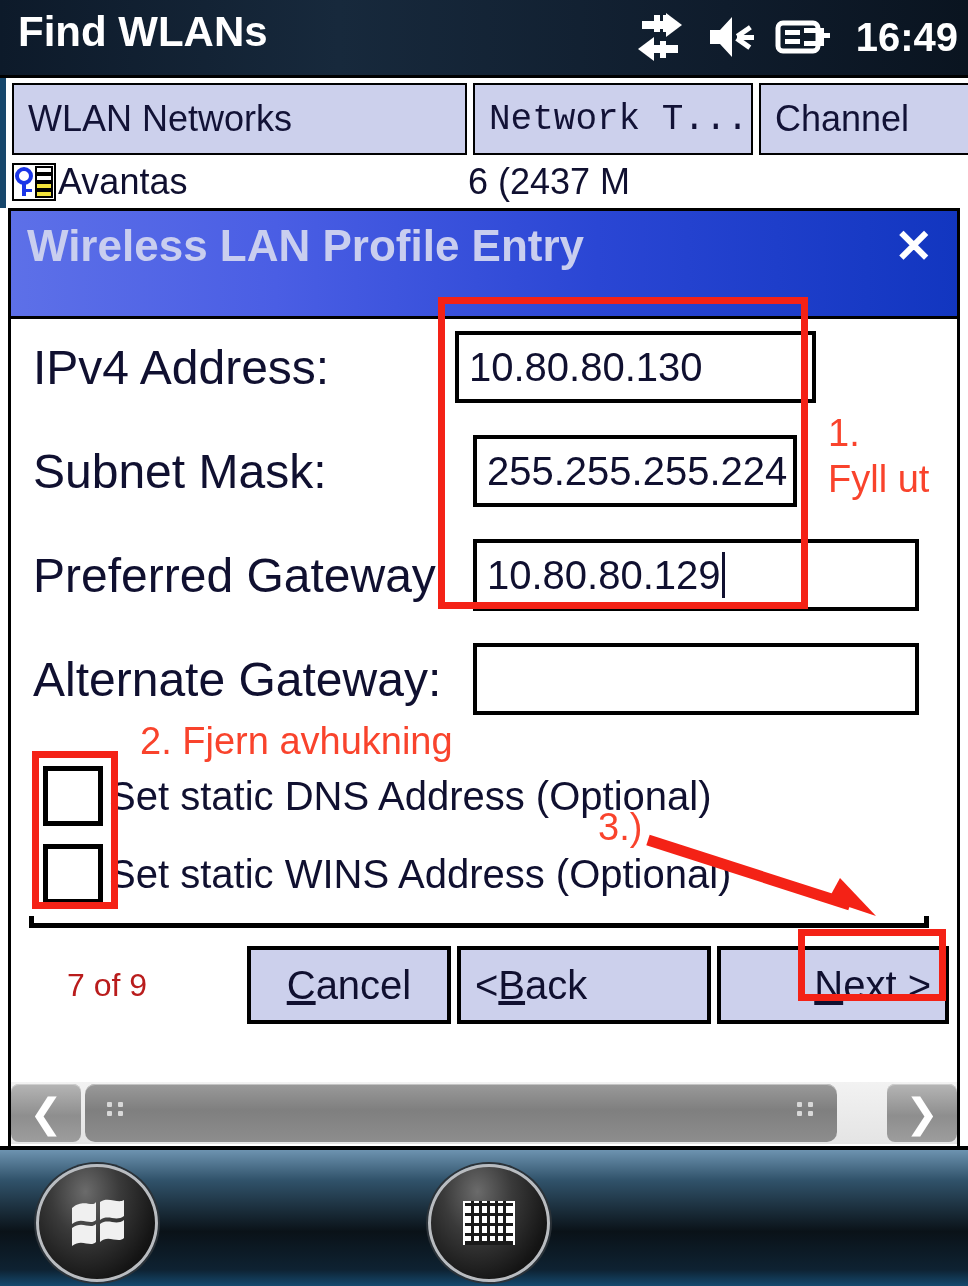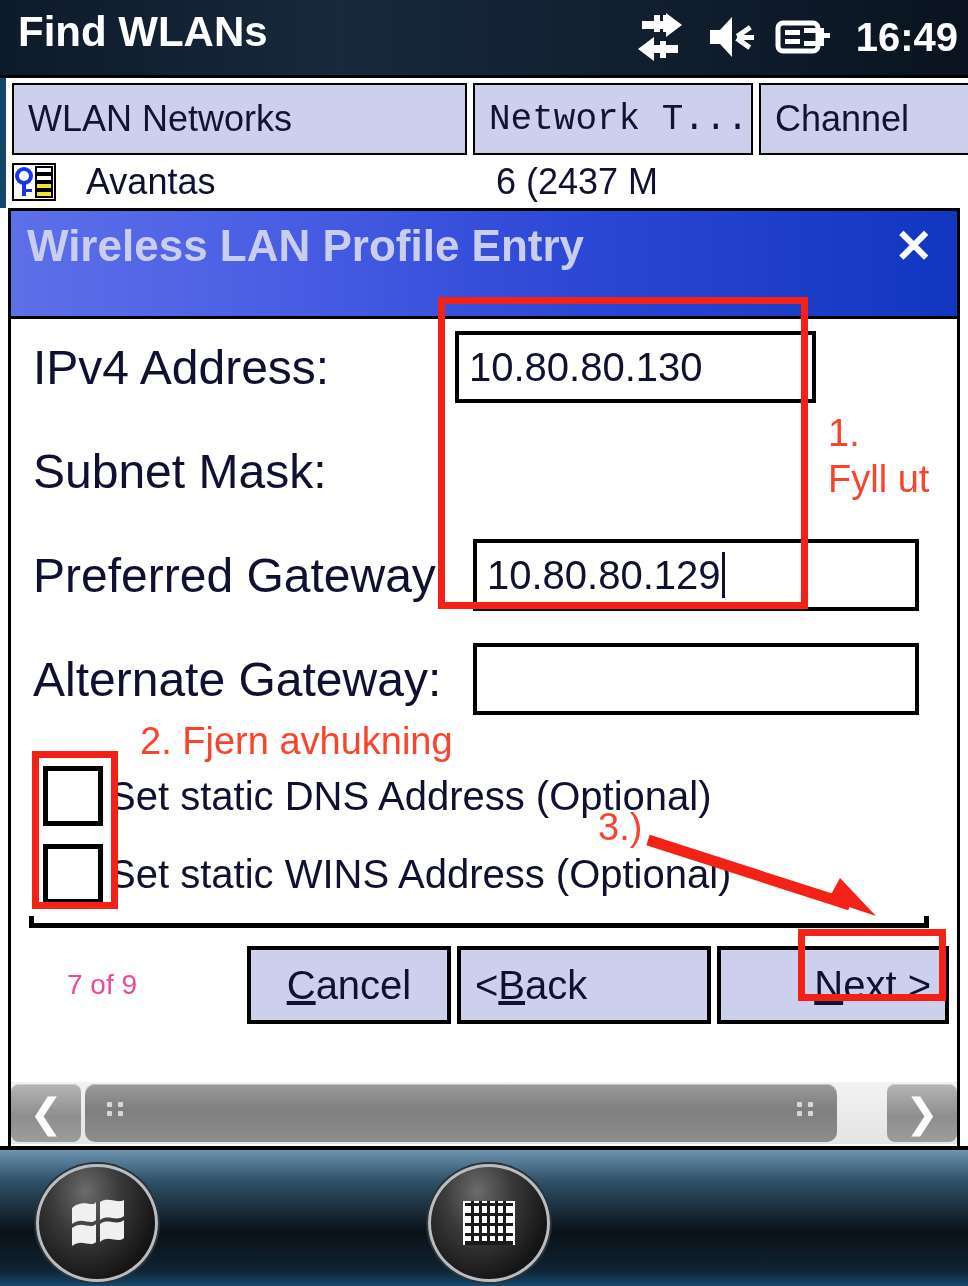--- a/index.html
+++ b/index.html
@@ -22,21 +22,21 @@
   .colhead{position:absolute;left:6px;top:5px;height:72px;display:flex;gap:6px;}
   .colhead .cell{background:#ccd0ec;border:2px solid #000;box-sizing:border-box;
                  display:flex;align-items:center;padding-left:14px;font-size:36px;color:#121236;
                  white-space:nowrap;overflow:hidden;text-align:center;}
   .c1{width:455px;}
   .c2{width:280px;font-family:Liberation Mono, monospace;}
   .c3{width:218px;}
   .listrow{position:absolute;left:6px;top:80px;width:962px;height:48px;display:flex;align-items:center;
            font-size:36px;color:#101030;overflow:hidden;white-space:nowrap;}
   .keyicon{width:44px;height:38px;margin-right:2px;flex:none;}
-  .rname{width:410px;margin-left:28px;}
+  .rname{width:410px;}
   .rtype{width:280px;}
   .rchan{width:218px;}
 
   
   .dlg{position:absolute;left:8px;top:208px;width:952px;height:816px;background:#fff;
        border:3px solid #000;box-sizing:border-box;}
   .dlgbar{position:relative;height:108px;width:100%;
           background:linear-gradient(to right,#5d70e8 0%,#4a5ee4 28%,#2a46d4 62%,#1236c0 100%);
           border-bottom:3px solid #000;box-sizing:border-box;}
   .dlgbar .dtitle{position:absolute;left:16px;top:10px;font-size:44px;font-weight:bold;color:#c9ceef;
@@ -58,21 +58,21 @@
   .cbrow{position:absolute;left:0;height:78px;display:flex;align-items:center;}
   .cbox{width:60px;height:60px;border:5px solid #000;background:#fff;box-sizing:border-box;
         margin-left:32px;margin-right:6px;flex:none;}
   .cblabel{font-size:40px;color:#101030;white-space:nowrap;}
 
   .sep{position:absolute;left:18px;width:900px;height:5px;background:#000;}
   .sep:before{content:"";position:absolute;left:0;top:-7px;width:5px;height:7px;background:#000;}
   .sep:after{content:"";position:absolute;right:0;top:-7px;width:5px;height:7px;background:#000;}
 
   .btnrow{position:absolute;left:0;width:100%;height:92px;}
-  .pagecount{position:absolute;left:56px;top:50%;transform:translateY(-50%);font-size:28px;color:#ec4899;}
+  .pagecount{position:absolute;left:56px;top:50%;transform:translateY(-50%);font-size:32px;color:#b91c1c;}
   .btn{position:absolute;top:50%;transform:translateY(-50%);height:78px;background:#ccd0ec;
        border:4px solid #000;box-sizing:border-box;font-size:40px;color:#101030;
        display:flex;align-items:center;white-space:nowrap;}
   .btn.center{justify-content:center;}
   .btn.left{padding-left:14px;}
   .btn.right{justify-content:flex-end;padding-right:14px;}
   .ul{text-decoration:underline;}
 
   
   .sbarea{position:absolute;left:8px;top:1024px;width:952px;height:122px;background:#fff;
@@ -189,20 +189,21 @@
 
     <div class="body">
 
       <div class="frow" style="top:0px;">
         <div class="flabel">IPv4 Address:</div>
         <div class="finput" style="left:444px;width:361px;">10.80.80.130</div>
       </div>
 
       <div class="frow" style="top:104px;">
         <div class="flabel">Subnet Mask:</div>
+        <div class="finput" style="left:462px;width:324px;">255.255.255.224</div>
       </div>
 
       <div class="frow" style="top:208px;">
         <div class="flabel">Preferred Gateway:</div>
         <div class="finput" style="left:462px;width:446px;">
             <span>10.80.80.129</span>
             <span class="caret"></span>
           </div>
       </div>
 

